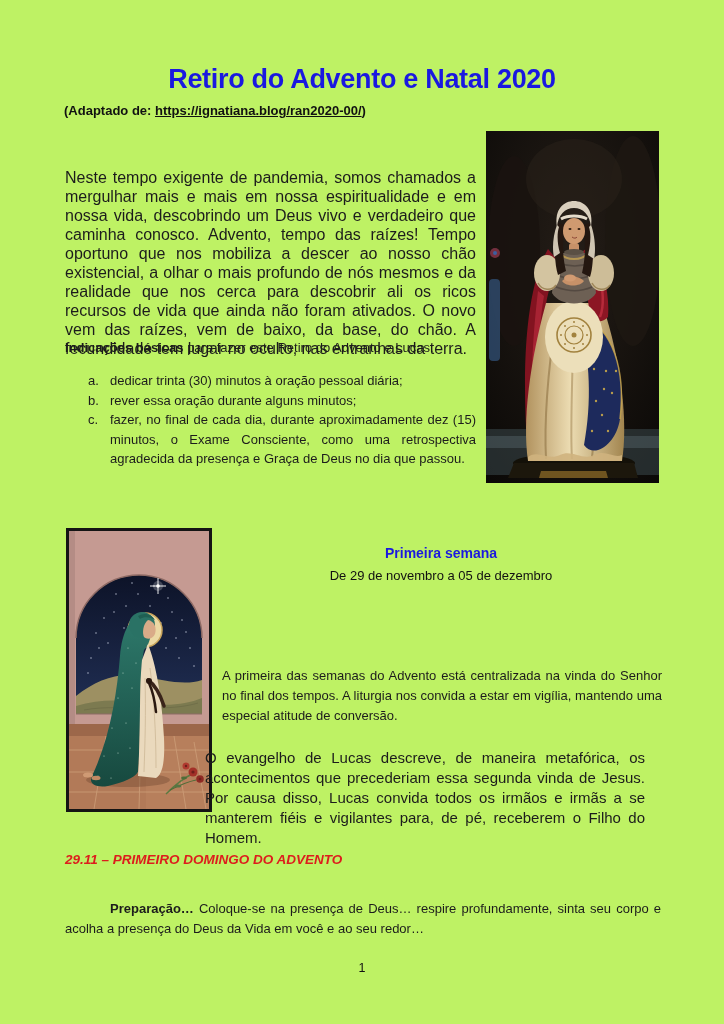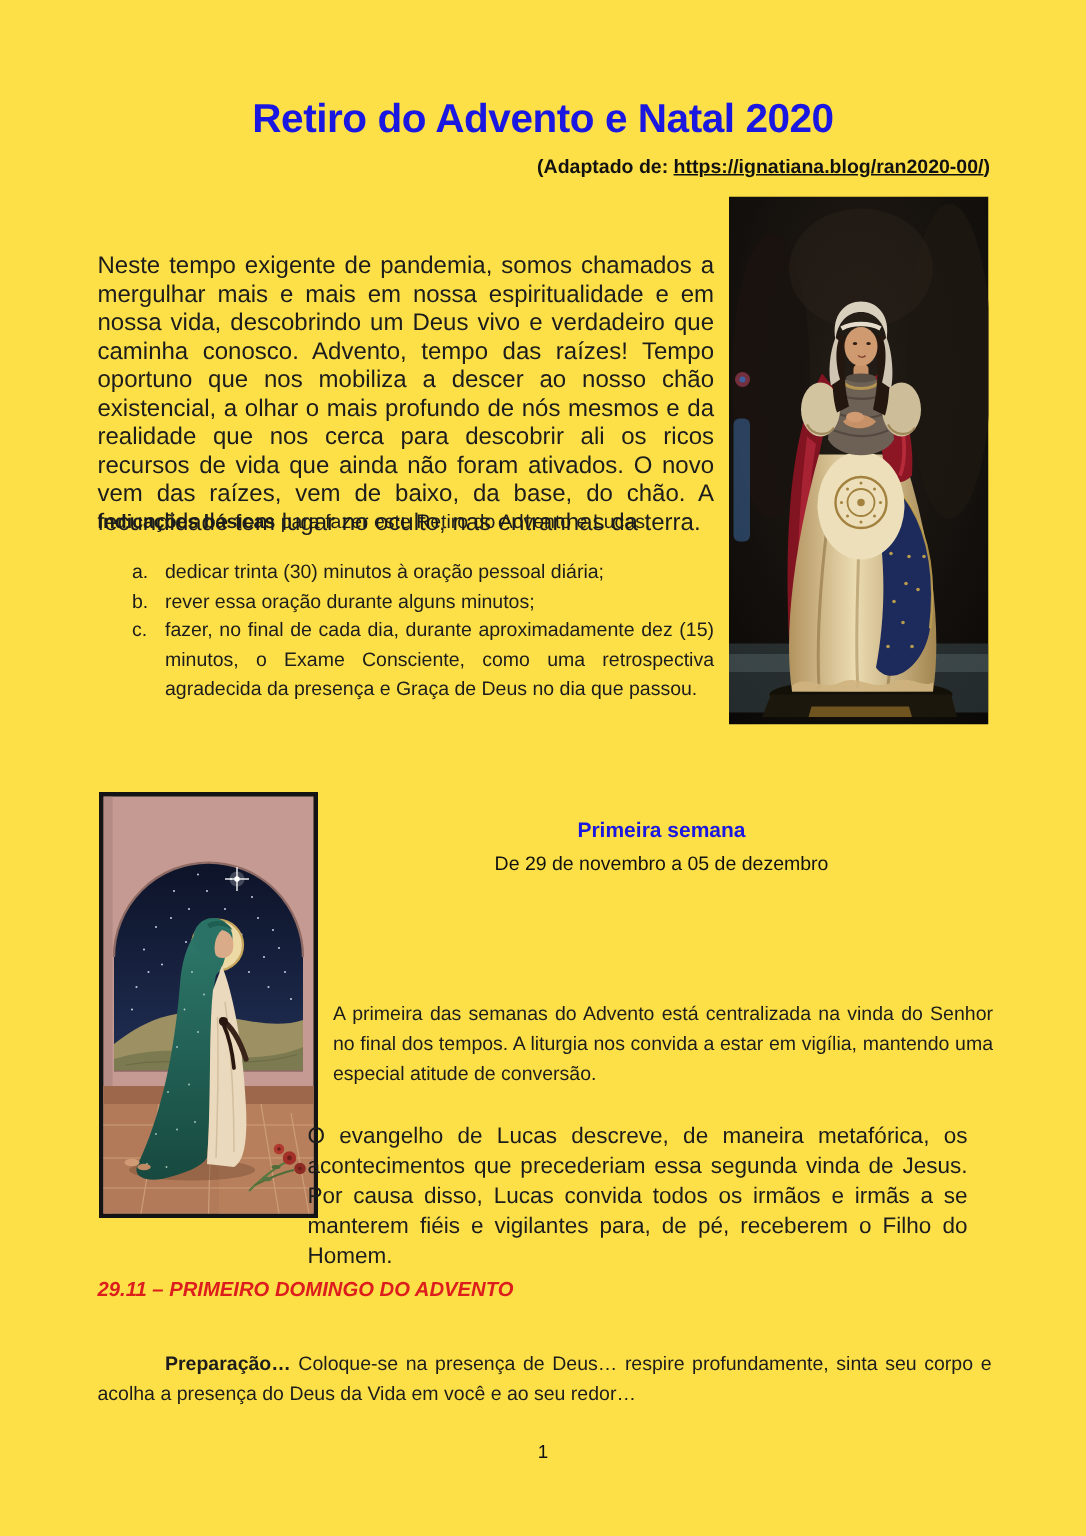--- a/index.html
+++ b/index.html
@@ -1,37 +1,37 @@
 <!DOCTYPE html>
 <html><head>
 <meta charset="utf-8">
 <style>
   html, body { margin: 0; padding: 0; background: #ffffff; }
   .page {
     position: relative;
     width: 724px;
     height: 1024px;
-    background: #fde047;
+    background: #bef264;
     font-family: "Liberation Sans", sans-serif;
     color: #1c1c1c;
     overflow: hidden;
   }
   .doc-title {
     position: absolute;
     top: 64px; left: 0; width: 724px;
     text-align: center;
     font-size: 27px;
     font-weight: bold;
     letter-spacing: -0.3px;
     color: #1a18e0;
   }
   .source-note {
     position: absolute;
     top: 103px; left: 64px; width: 596px;
-    text-align: right;
+    text-align: left;
     font-size: 13px;
     font-weight: bold;
     color: #111111;
   }
   .source-note a { color: #111111; text-decoration: underline; cursor: pointer; }
   .statue-fig {
     position: absolute;
     left: 486px; top: 131px;
     width: 173px; height: 352px;
     line-height: 0;

